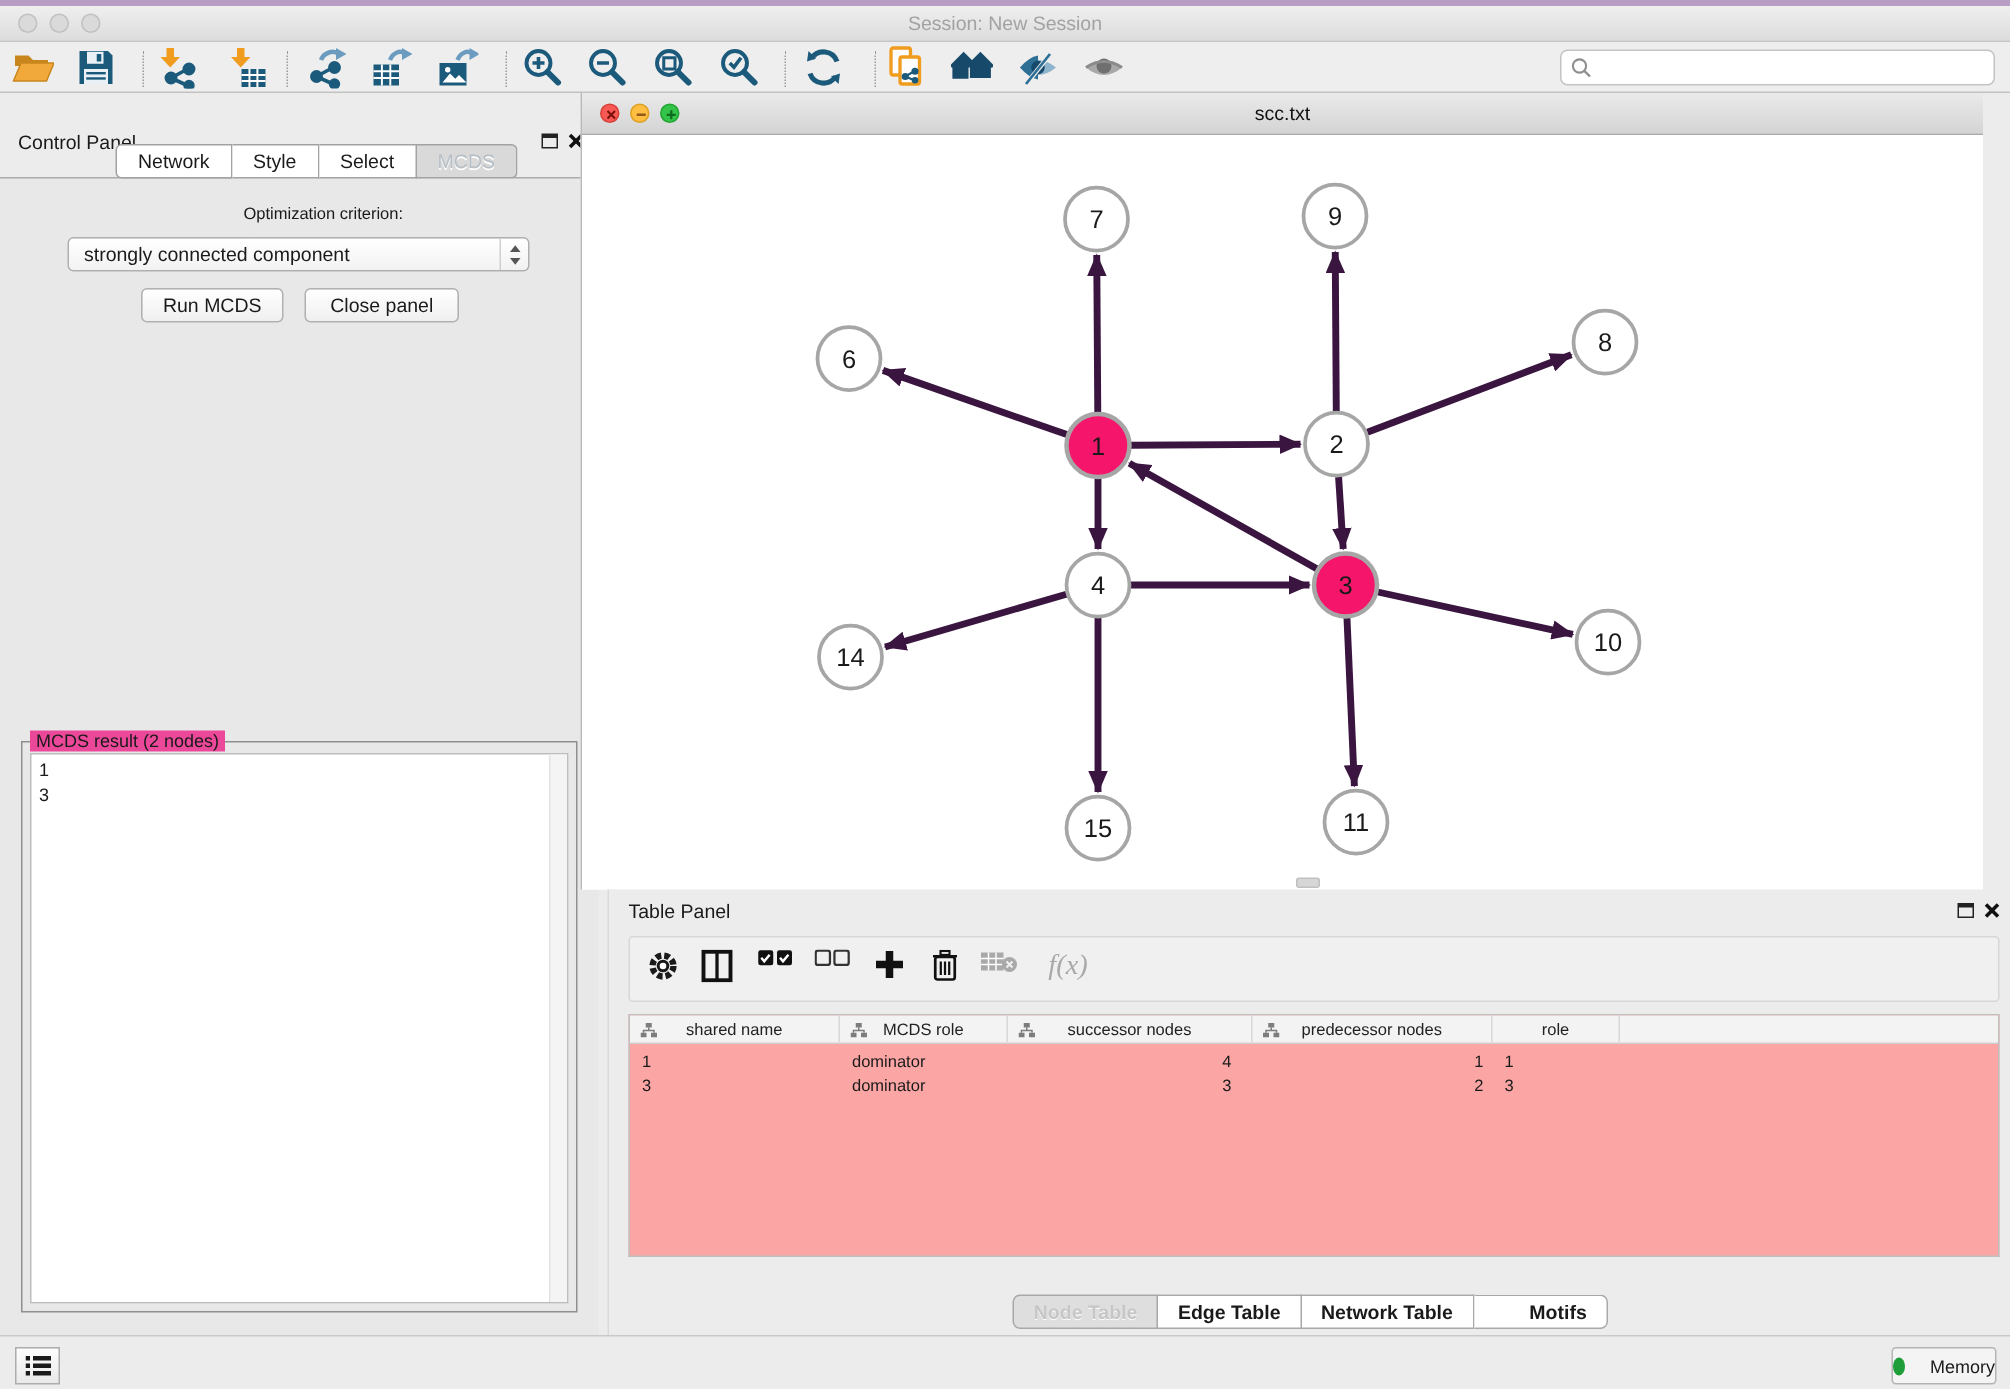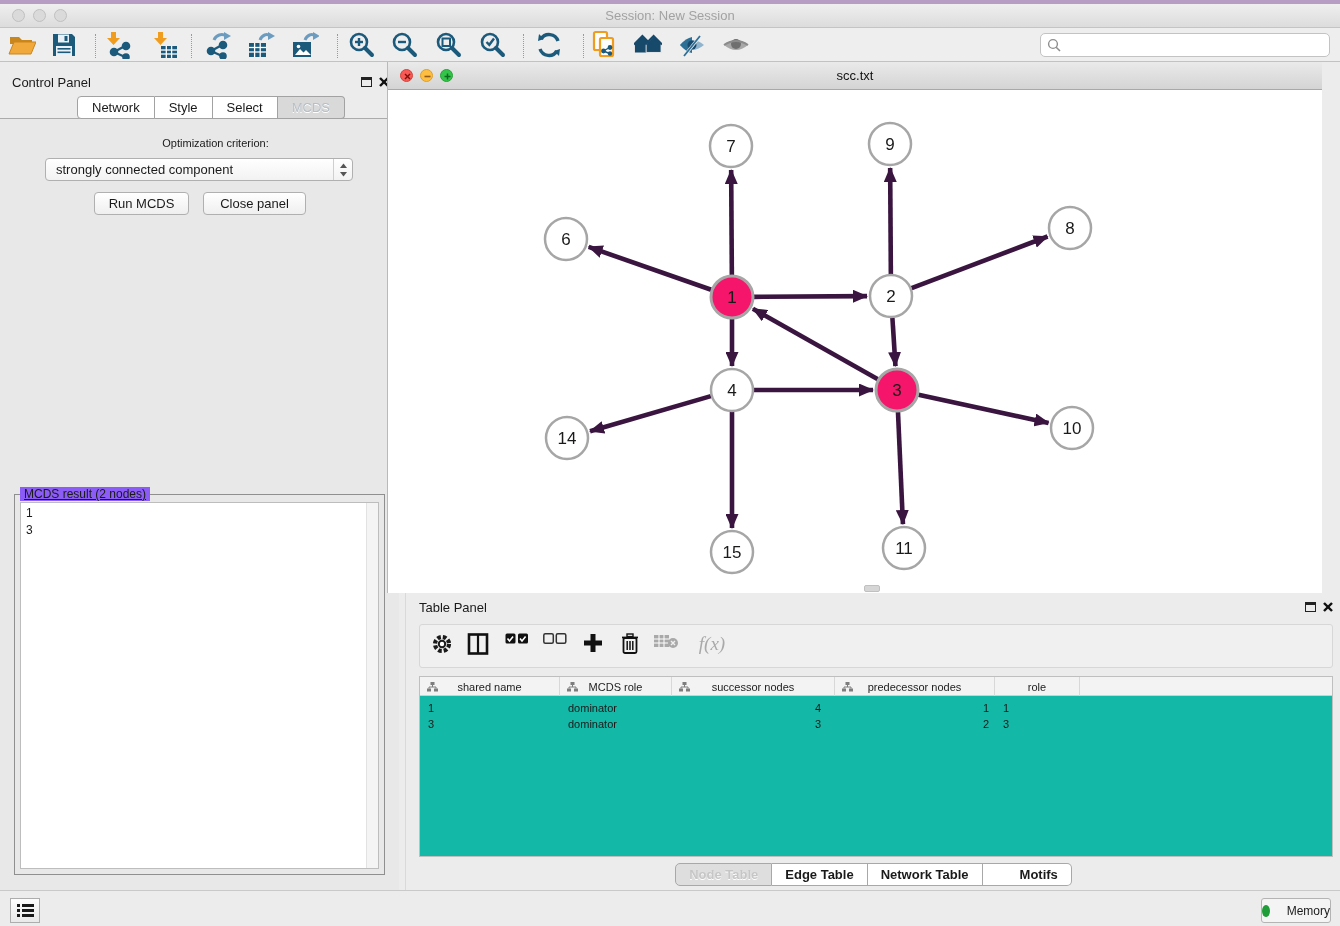--- a/index.html
+++ b/index.html
@@ -19,42 +19,42 @@
   
   #toolbar { left:0; top:28px; width:1340px; height:34px; background:#eeeeee; border-bottom:1px solid #c2c2c2; }
   .tbico { top:3px; width:28px; height:28px; display:flex; align-items:center; justify-content:center; cursor:default; }
   .tbsep { top:6px; width:0; height:24px; border-left:1px dotted #9a9a9a; }
   #search-box { right:10px; top:5px; width:290px; height:24px; background:#fff; border:1px solid #c3c3c3;
                 border-radius:5px; display:flex; align-items:center; padding-left:6px; }
   #search-box input { border:none; outline:none; flex:1; font-size:13px; background:transparent; margin-left:4px; }
 
   
   #control-panel { left:0; top:62px; width:400px; height:828px; background:#ececec; }
-  #cp-header { left:0; top:4px; width:100%; height:34px; }
+  #cp-header { left:0; top:16px; width:100%; height:34px; }
   #cp-header .ptitle { left:12px; top:9px; font-size:13px; }
   .panel-float { width:11px; height:10px; border:1.5px solid #222; border-top:3.5px solid #222; }
   .cp-content { left:0; top:56px; width:399px; height:772px; background:#e8e8e8; border-top:1px solid #ababab; }
   .tabs-row { left:77px; top:34px; height:38px; display:flex; z-index:3; }
   .seg-tab { height:23px; line-height:21px; padding:0 14px; font-size:13px; background:#fff;
              border:1px solid #a2a2a2; border-left:none; cursor:default; }
   .seg-tab:first-child { border-left:1px solid #a2a2a2; border-radius:4px 0 0 4px; }
   .seg-tab:last-child { border-radius:0 4px 4px 0; }
   .seg-tab.sel { background:#d9d9d9; color:#b6bec6; text-shadow:0 1px 0 #fff; }
   #opt-label { left:16px; top:75px; width:399px; text-align:center; font-size:11px; }
   #criterion-select { left:45px; top:96px; width:308px; height:23px; background:linear-gradient(#ffffff,#f2f2f2);
         border:1px solid #b0b0b0; border-radius:4px; display:flex; align-items:center; font-size:13px; }
   #criterion-select .val { flex:1; padding-left:10px; }
   #criterion-select .step { width:19px; height:100%; border-left:1px solid #cfcfcf; display:flex;
         align-items:center; justify-content:center; }
   .cp-btn { top:130px; height:23px; background:linear-gradient(#ffffff,#efefef); border:1px solid #b0b0b0;
             border-radius:4px; font-size:13px; text-align:center; line-height:21px; cursor:default; }
   #run-btn { left:94px; width:95px; }
   #closep-btn { left:203px; width:103px; }
   #result-box { left:14px; top:432px; width:371px; height:381px; border:1px solid #8f8f8f; }
-  #result-box legend { position:absolute; left:5px; top:-8px; background:#8b5cf6; padding:0 4px; font-size:12px;text-decoration:underline; }
+  #result-box legend { position:absolute; left:5px; top:-8px; background:#ec4899; padding:0 4px; font-size:12px; }
   #result-text { left:5px; top:7px; width:359px; height:367px; background:#fff; border:1px solid #bdbdbd;
                  font-size:12px; line-height:17px; padding:2px 5px; white-space:pre; }
   #result-scroll { right:6px; top:8px; width:12px; height:365px; background:#f4f4f4; border-left:1px solid #e2e2e2; }
 
   
   #network-window { left:387px; top:62px; width:935px; height:531px; background:#fff; border-left:1px solid #b9b9b9; }
   #nw-titlebar { left:0; top:0; width:100%; height:28px; background:linear-gradient(#eaeaea,#d4d4d4);
                  border-bottom:1px solid #a8a8a8; }
   #nw-titlebar .title { width:100%; text-align:center; line-height:28px; font-size:13px; color:#111; }
   .tl2 { width:13px; height:13px; border-radius:50%; top:7px; }
@@ -64,21 +64,21 @@
   #vgrip { left:399px; top:471px; width:7px; height:16px; background:#d6d6d6; border:1px solid #b8b8b8; border-radius:2px; }
   #hgrip { left:864px; top:585px; width:16px; height:7px; background:#d6d6d6; border:1px solid #c0c0c0; border-radius:2px; }
 
   
   #table-panel { left:405px; top:593px; width:935px; height:297px; background:#ececec; border-left:1px solid #d9d9d9; }
   #tp-header .ptitle { left:13px; top:7px; font-size:13px; }
   #tp-toolbar { left:13px; top:31px; width:914px; height:44px; background:#f0f0f0; border:1px solid #d7d7d7;
                 border-radius:3px; }
   .tpico { top:8px; width:28px; height:28px; display:flex; align-items:flex-start; justify-content:center; }
   #fx-label { font-family:"Liberation Serif", serif; font-style:italic; font-size:19px; color:#a9a9a9; }
-  #data-table { left:13px; top:83px; width:914px; height:181px; background:#14b8a6; border:1px solid #bfbfbf; }
+  #data-table { left:13px; top:83px; width:914px; height:162px; background:#fca5a5; border:1px solid #bfbfbf; }
   #thead { left:0; top:0; width:100%; height:19px; background:#f3f3f3; border-bottom:1px solid #cfcfcf; display:flex; }
   .th { height:19px; border-right:1px solid #d8d8d8; display:flex; align-items:center;
         justify-content:center; gap:5px; font-size:11px; color:#222; position:relative; }
   .th .hier { position:absolute; left:7px; }
   .tr { display:flex; height:16px; font-size:11px; }
   .td { height:16px; line-height:16px; }
   .c1{width:140px;} .c2{width:112px;} .c3{width:163px;} .c4{width:160px;} .c5{width:85px;}
   .pad-l { padding-left:8px; } .pad-r { text-align:right; padding-right:14px; }
   #tp-tabs { left:0; top:270px; width:935px; display:flex; justify-content:center; }
   .tp-tab { height:23px; line-height:21px; padding:0 13px; font-size:13px; font-weight:bold; background:#fff;

